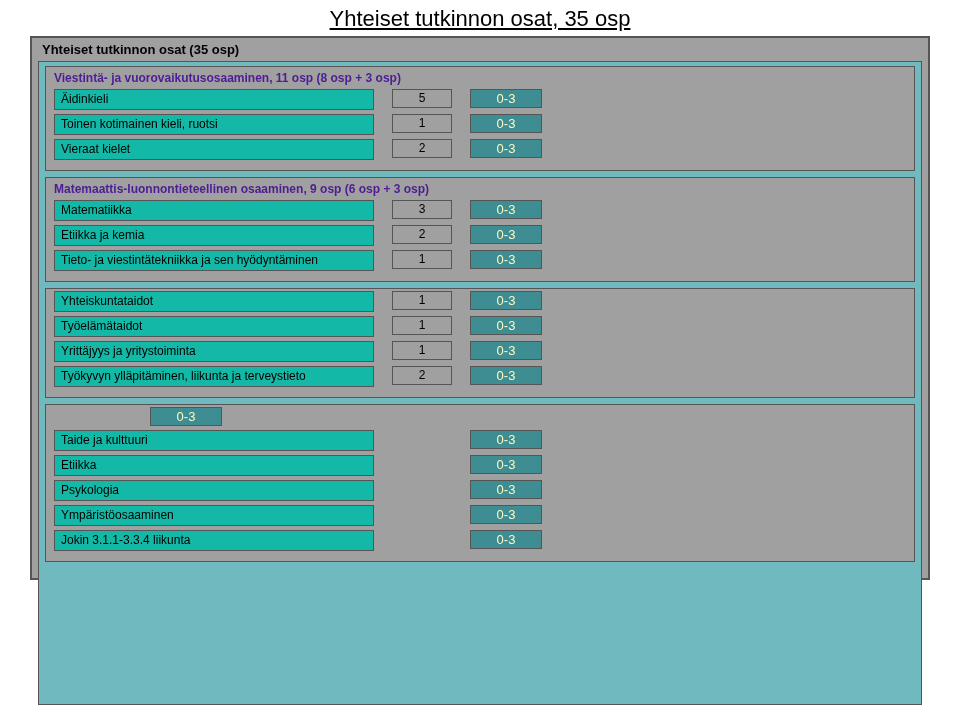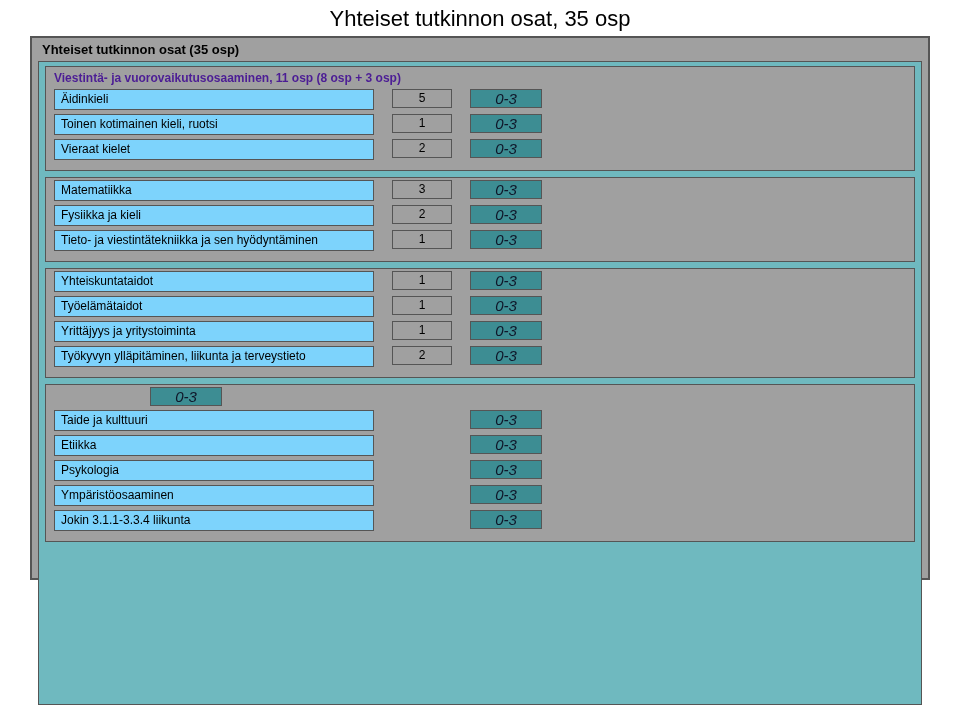--- a/index.html
+++ b/index.html
@@ -9,20 +9,21 @@
     width: 960px;
     height: 720px;
     overflow: hidden;
   }
   .page-title {
     text-align: center;
     font-size: 22px;
     font-weight: normal;
     padding: 6px 0 2px 0;
     color: #000;
+    text-decoration: underline;
   }
   .outer-frame {
     margin: 2px 30px 0 30px;
     border: 2px solid #555;
     background: #a0a0a0;
     padding-top: 2px;
     height: 544px;
   }
   .outer-header {
     font-size: 13px;
@@ -50,21 +51,21 @@
     padding: 2px 0 4px 0;
   }
   .row {
     display: flex;
     align-items: flex-start;
     margin-bottom: 4px;
   }
   .name-cell {
     width: 320px;
     min-height: 19px;
-    background: #7dd3fc;
+    background: #14b8a6;
     border: 1px solid #555;
     font-size: 12px;
     padding: 2px 6px;
     color: #000;
     line-height: 1.25;
   }
   .num-cell {
     width: 60px;
     height: 19px;
     background: #a0a0a0;
@@ -76,26 +77,25 @@
     margin-left: 18px;
   }
   .num-cell.empty {
     visibility: hidden;
   }
   .range-cell {
     width: 72px;
     height: 19px;
     background: #3d8d93;
     border: 1px solid #555;
-    font-size: 15px;
+    font-size: 13px;
     text-align: center;
     line-height: 17px;
-    color: #0f172a;
+    color: #fef9c3;
     margin-left: 18px;
-    font-style: italic;
   }
 </style>
 </head>
 <body>
 
 <div class="page-title">Yhteiset tutkinnon osat, 35 osp</div>
 
 <div class="outer-frame">
   <div class="outer-header">Yhteiset tutkinnon osat (35 osp)</div>
   <div class="outer-body">
@@ -113,27 +113,28 @@
         <div class="range-cell">0-3</div>
       </div>
       <div class="row">
         <div class="name-cell">Vieraat kielet</div>
         <div class="num-cell">2</div>
         <div class="range-cell">0-3</div>
       </div>
     </div>
 
     <div class="section">
+      <div class="section-header">Matemaattis-luonnontieteellinen osaaminen, 9 osp (6 osp + 3 osp)</div>
       <div class="row">
         <div class="name-cell">Matematiikka</div>
         <div class="num-cell">3</div>
         <div class="range-cell">0-3</div>
       </div>
       <div class="row">
-        <div class="name-cell">Fysiikka ja  kieli</div>
+        <div class="name-cell">Etiikka ja  kemia</div>
         <div class="num-cell">2</div>
         <div class="range-cell">0-3</div>
       </div>
       <div class="row">
         <div class="name-cell">Tieto- ja viestintätekniikka ja sen hyödyntäminen</div>
         <div class="num-cell">1</div>
         <div class="range-cell">0-3</div>
       </div>
     </div>
 

